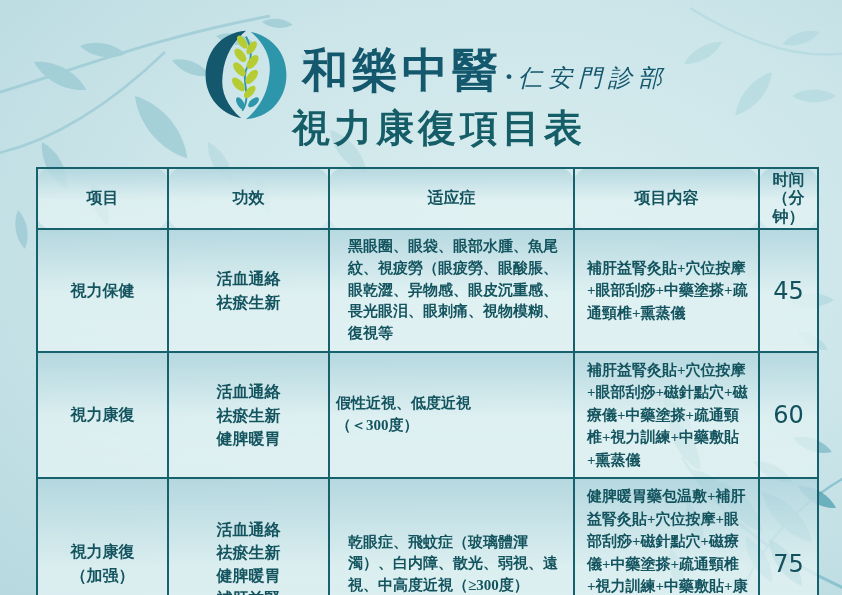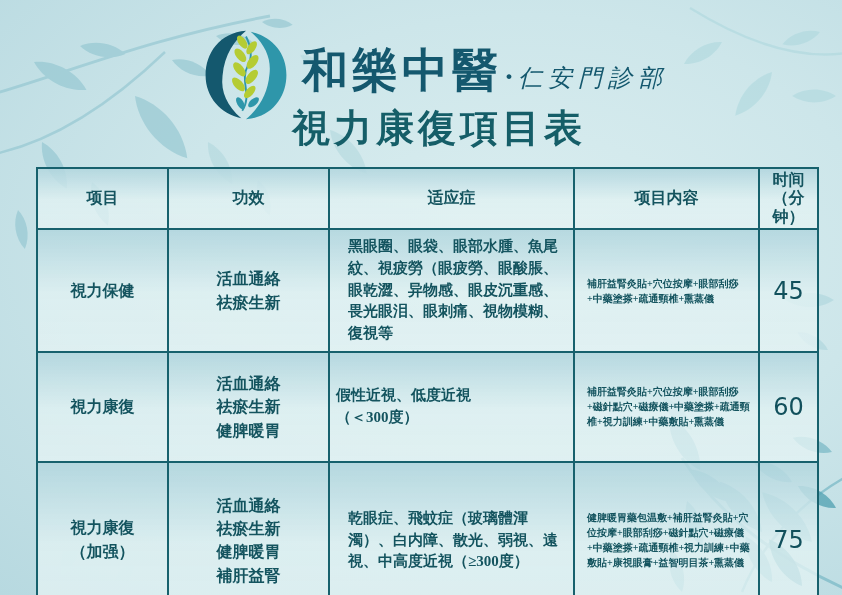--- a/index.html
+++ b/index.html
@@ -45,31 +45,31 @@
     position:absolute;left:36px;top:167px;z-index:1;
     width:781px;border-collapse:collapse;table-layout:fixed;
   }
   th,td{
     border:2px solid var(--table-border);
     color:var(--text-dark);
     vertical-align:middle;
     white-space:pre-line;
     background:linear-gradient(180deg, rgba(178,214,222,0.88) 0%, rgba(224,241,242,0.82) 52%, rgba(227,242,243,0.80) 100%);
   }
-  th{height:36px;font-size:16px;font-weight:bold;text-align:center;line-height:1.15;padding:2px 0;}
+  th{height:36px;font-size:16px;font-weight:bold;text-align:center;line-height:1.15;padding:2px 0;border-radius:15px;}
   tr.r0 td{height:105px;}
   tr.r1 td{height:110px;}
   tr.r2 td{height:157px;}
   td{font-size:15px;font-weight:bold;line-height:1.5;}
   .c-project,.c-efficacy,.c-time{text-align:center;}
   .c-project{font-size:16px;}
   .c-efficacy{font-size:16px;line-height:1.45;}
   .c-indications{text-align:left;padding:6px 12px 6px 18px;font-size:15px;line-height:1.45;}
   tr.r1 .c-indications{text-align:left;padding:6px 6px;}
-  .c-content{text-align:left;padding:6px 8px 6px 12px;font-size:10px;line-height:1.5;}
+  .c-content{text-align:left;padding:6px 8px 6px 12px;font-size:15px;line-height:1.5;}
   .c-time{font-family:"DejaVu Sans","Liberation Sans",sans-serif;font-size:24px;font-weight:normal;color:#11505c;}
 </style>
 </head>
 <body>
 
 <div class="page">
 
   <svg class="bg-decor" viewBox="0 0 842 595" xmlns="http://www.w3.org/2000/svg">
     <defs>
       <path id="leaf" d="M0,0 C8,-12 9,-30 0,-44 C-9,-30 -8,-12 0,0 Z"></path>

